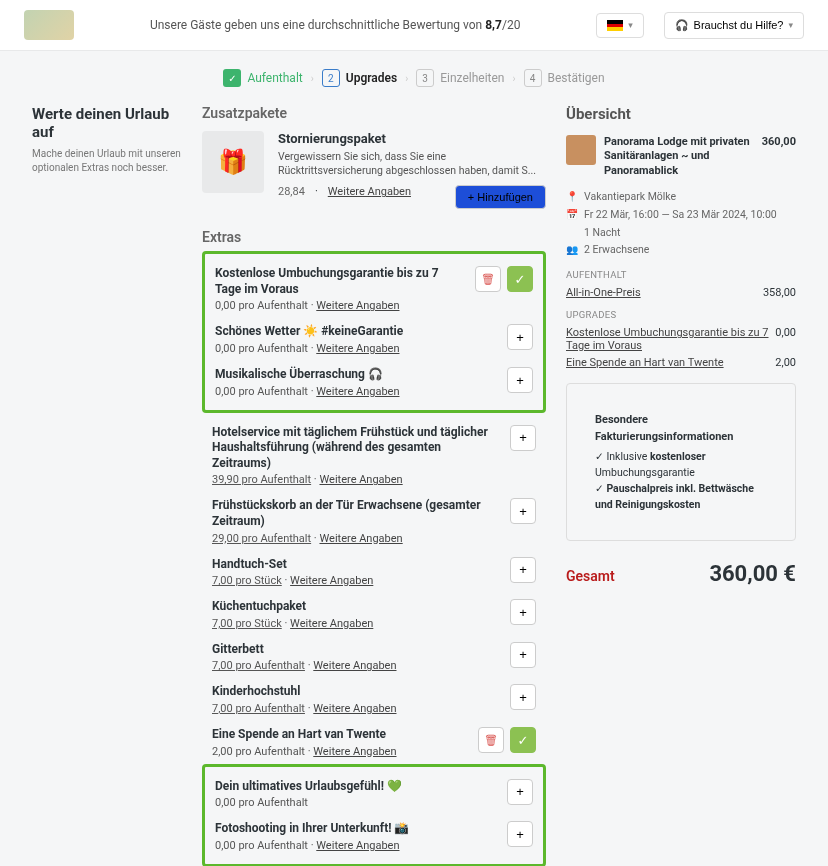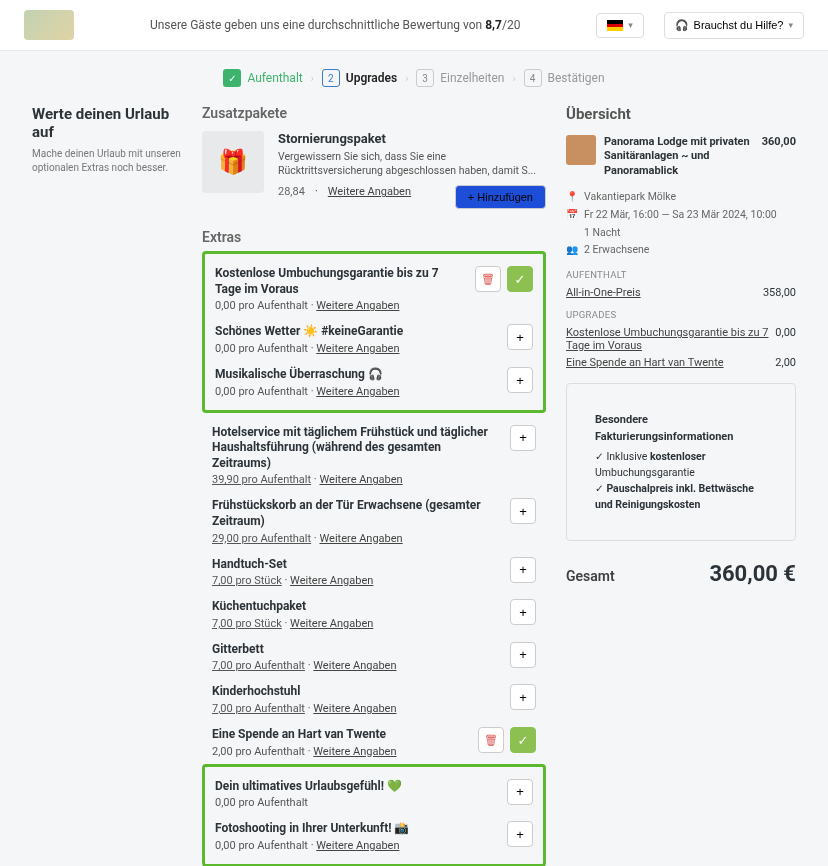--- a/index.html
+++ b/index.html
@@ -65,21 +65,21 @@
     .ov-meta-row { display: flex; gap: 6px; align-items: flex-start; }
     .ov-icon { width: 12px; color: #999; font-size: 10px; }
     .ov-cat { font-size: 9.5px; text-transform: uppercase; color: #888; letter-spacing: 0.3px; margin: 8px 0 4px; }
     .ov-line { display: flex; font-size: 11px; padding: 2px 0; }
     .ov-line-label { flex: 1; text-decoration: underline; color: #444; }
     .ov-line-val { }
     .ov-info { border: 1px solid #ddd; border-radius: 4px; padding: 28px; font-size: 10.5px; line-height: 1.5; margin-top: 12px; }
     .ov-info-title { font-weight: 700; margin-bottom: 4px; font-size: 11px; }
     .ov-info p::before { content: "✓ "; }
     .ov-total { display: flex; align-items: baseline; margin-top: 20px; }
-    .ov-total-label { font-size: 14px; color: #404040; font-weight:600; }
+    .ov-total-label { font-size: 14px; color: #b91c1c; font-weight:600; }
     .ov-total-val { margin-left: auto; font-size: 22px; font-weight: 700; }
   </style>
 </head>
 <body>
 
 <div class="topbar">
   <div class="logo"></div>
   <div class="rating-text">
     <span>Unsere Gäste geben uns eine durchschnittliche Bewertung von </span><b>8,7</b><span>/20</span>
   </div>

